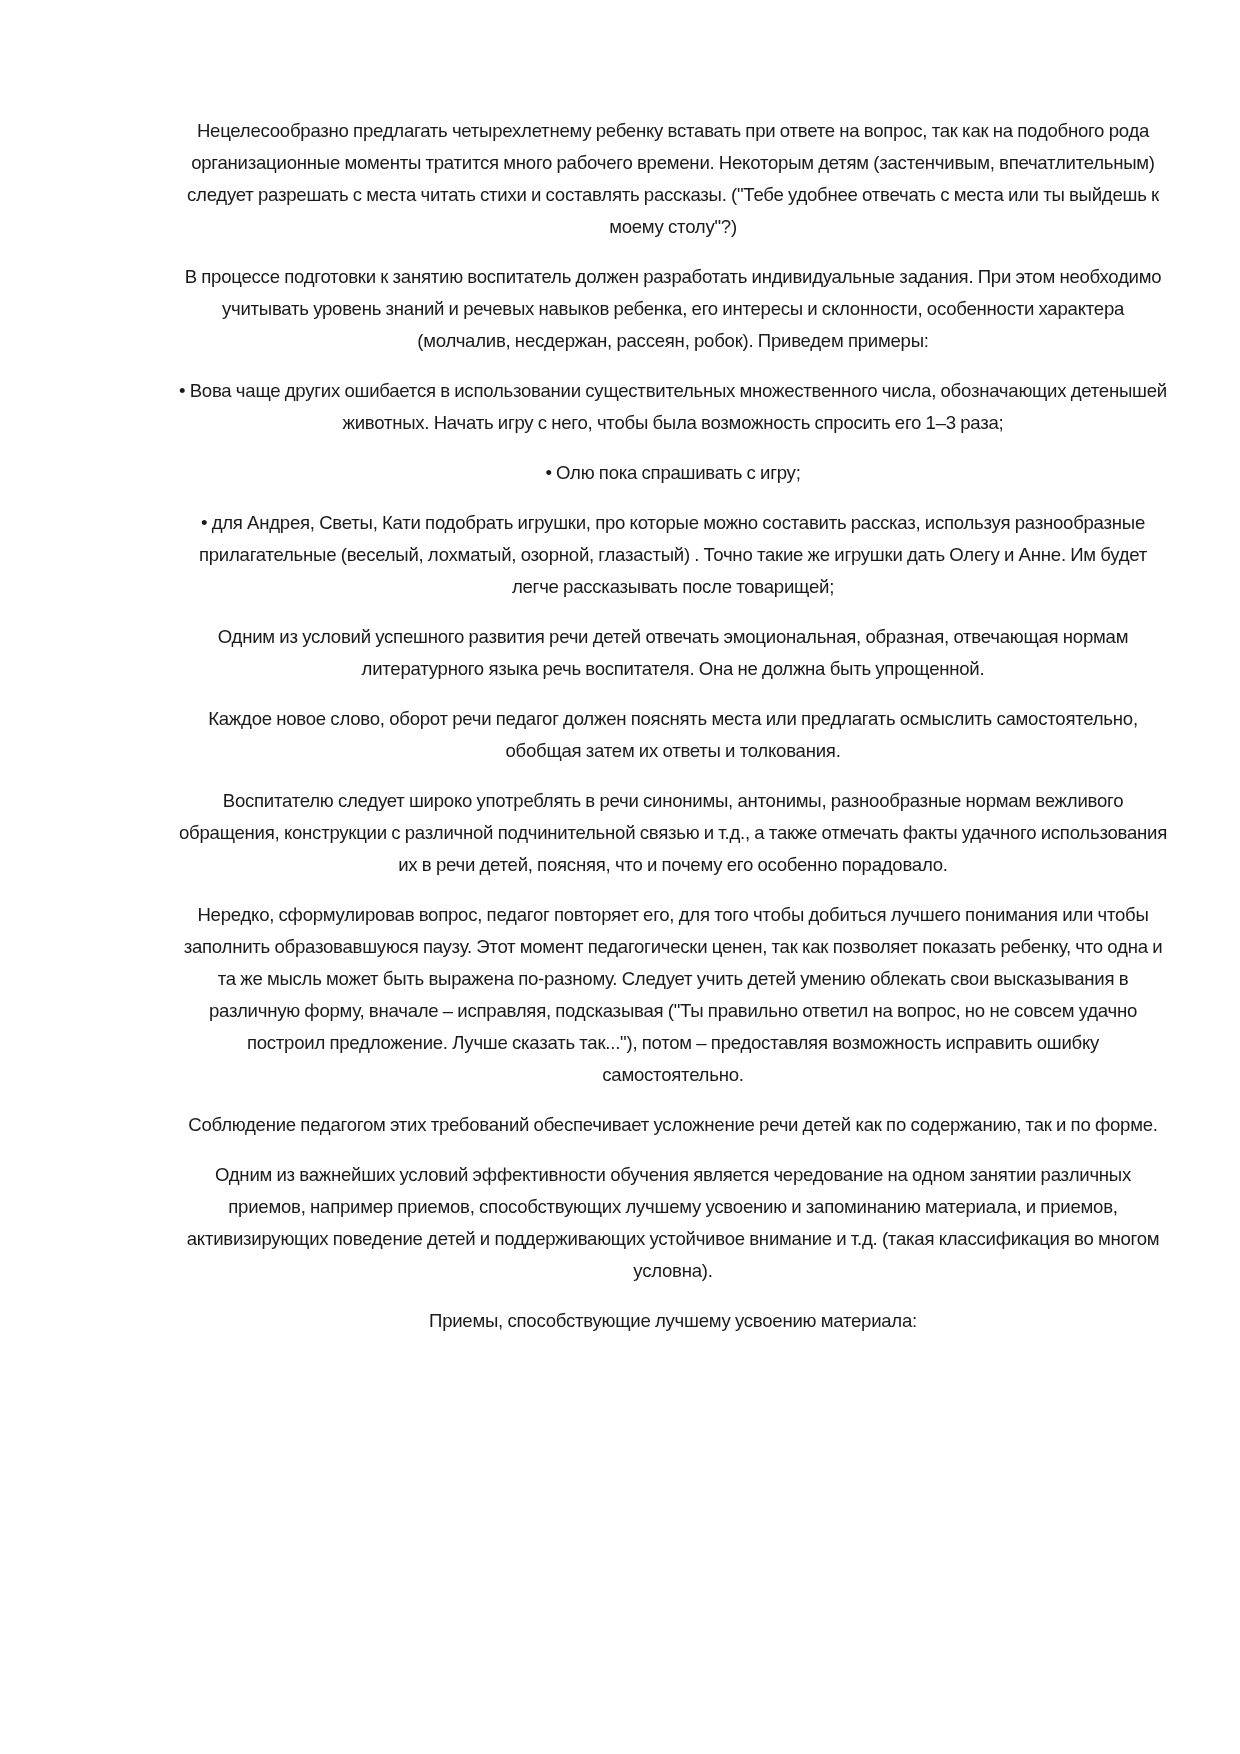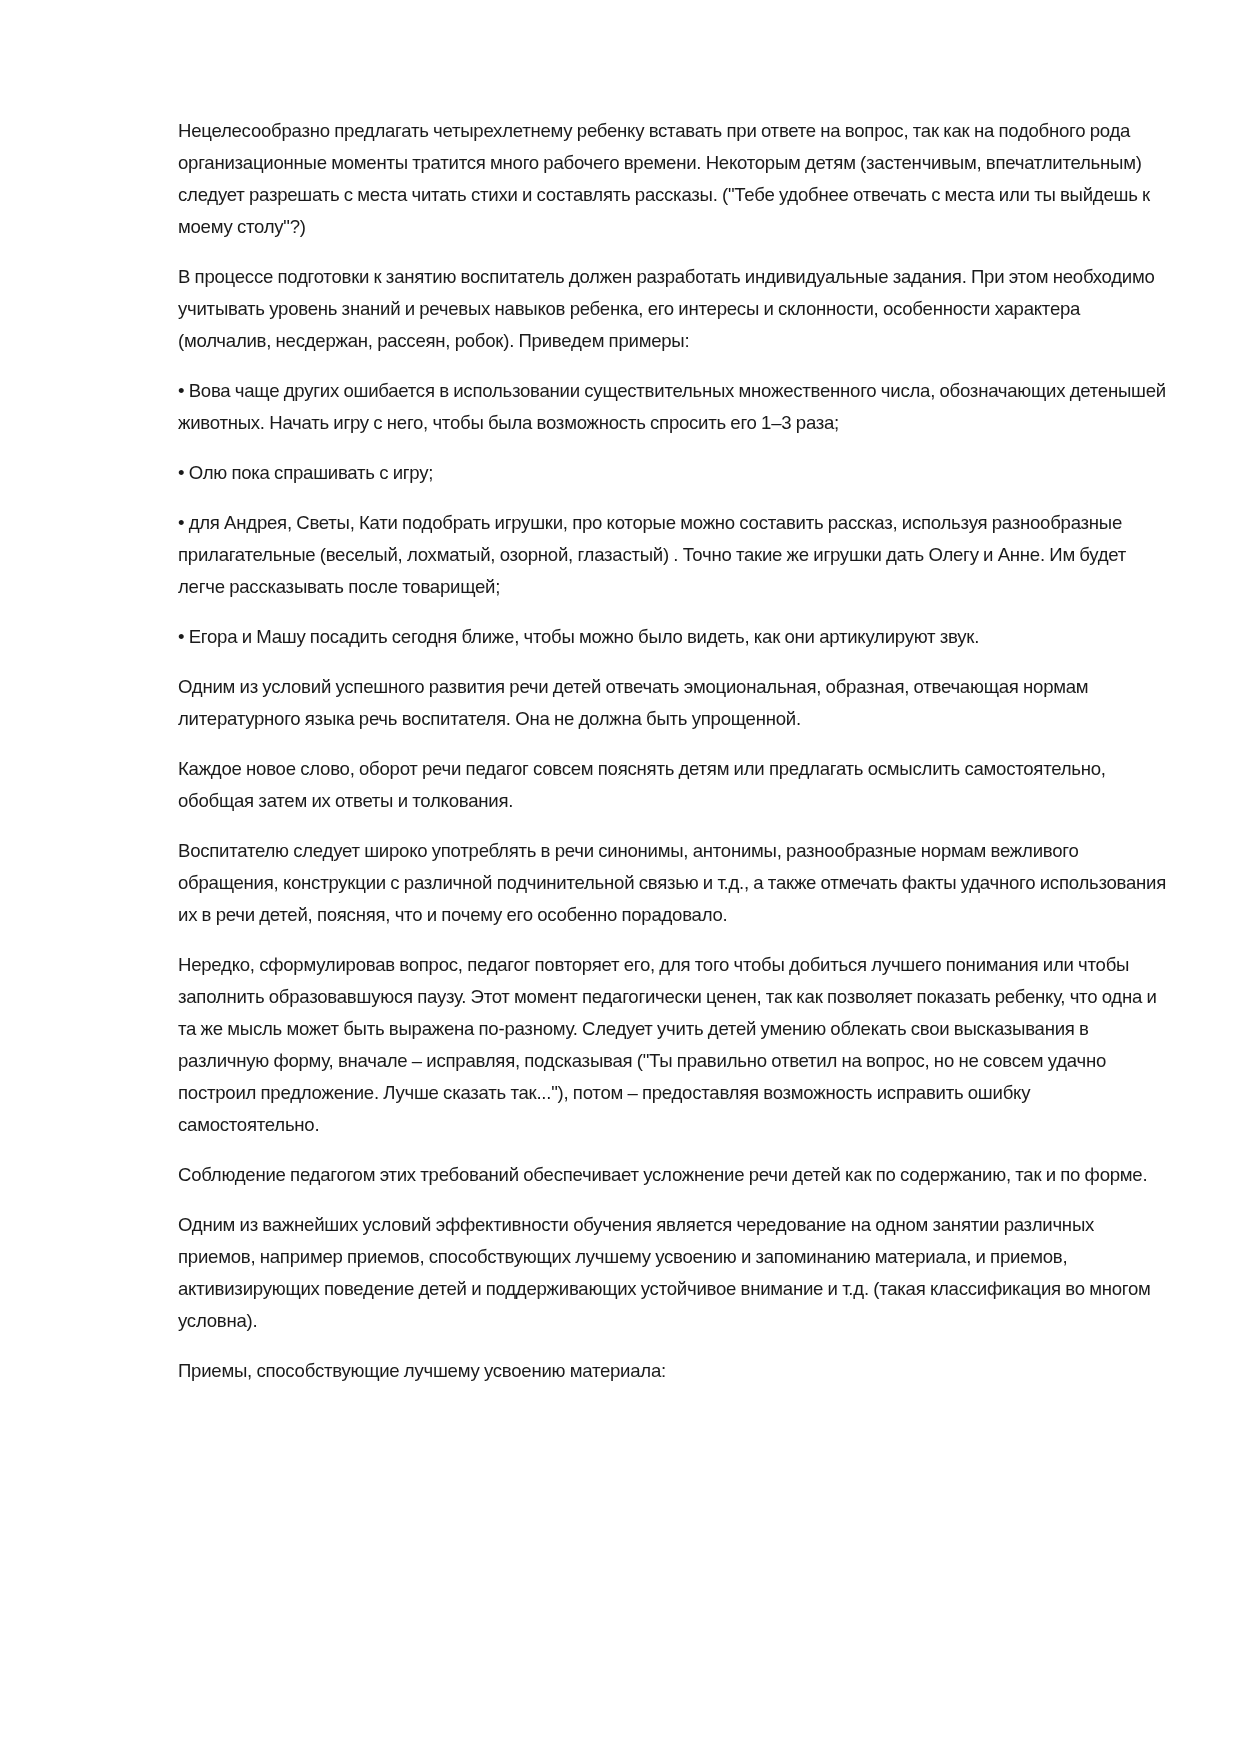--- a/index.html
+++ b/index.html
@@ -13,20 +13,21 @@
       position: relative;
       overflow: hidden;
       font-family: "Liberation Sans", "DejaVu Sans", sans-serif;
       color: #1a1a1a;
     }
     .page {
       position: absolute;
       left: 178px;
       top: 115px;
       width: 990px;
+      text-align: center;
     }
     .para {
       font-size: 18.6px;
       line-height: 32px;
       margin: 0 0 18px 0;
       letter-spacing: -0.25px;
       word-spacing: -0.5px;
     }
     .para .it {
     }
@@ -38,24 +39,23 @@
 <body>
 
 <div class="page">
 
   <p class="para">Нецелесообразно предлагать четырехлетнему ребенку вставать при ответе на вопрос, так как на подобного рода организационные моменты тратится много рабочего времени. Некоторым детям (застенчивым, впечатлительным) следует разрешать с места читать стихи и составлять рассказы. ("Тебе удобнее отвечать с места или ты выйдешь к моему столу"?)</p>
   <p class="para">В процессе подготовки к занятию воспитатель должен разработать индивидуальные задания. При этом необходимо учитывать уровень знаний и речевых навыков ребенка, его интересы и склонности, особенности характера (молчалив, несдержан, рассеян, робок). Приведем примеры:</p>
 
   <p class="para">• Вова чаще других ошибается в использовании существительных множественного числа, обозначающих детенышей животных. Начать игру с него, чтобы была возможность спросить его 1–3 раза;</p>
   <p class="para">• Олю пока спрашивать с игру;</p>
   <p class="para"><span>• для Андрея, Светы, Кати подобрать игрушки, про которые можно составить рассказ, используя разнообразные прилагательные </span><span class="it">(веселый, лохматый, озорной, глазастый)</span><span> . Точно такие же игрушки дать Олегу и Анне. Им будет легче рассказывать после товарищей;</span></p>
-  <p class="para">• Егора и Машу посадить сегодня ближе, чтобы можно было видеть, как они артикулируют звук.</p>
 
   <p class="para">Одним из условий успешного развития речи детей отвечать эмоциональная, образная, отвечающая нормам литературного языка речь воспитателя. Она не должна быть упрощенной.</p>
-  <p class="para">Каждое новое слово, оборот речи педагог совсем пояснять детям или предлагать осмыслить самостоятельно, обобщая затем их ответы и толкования.</p>
+  <p class="para">Каждое новое слово, оборот речи педагог должен пояснять места или предлагать осмыслить самостоятельно, обобщая затем их ответы и толкования.</p>
   <p class="para">Воспитателю следует широко употреблять в речи синонимы, антонимы, разнообразные нормам вежливого обращения, конструкции с различной подчинительной связью и т.д., а также отмечать факты удачного использования их в речи детей, поясняя, что и почему его особенно порадовало.</p>
   <p class="para">Нередко, сформулировав вопрос, педагог повторяет его, для того чтобы добиться лучшего понимания или чтобы заполнить образовавшуюся паузу. Этот момент педагогически ценен, так как позволяет показать ребенку, что одна и та же мысль может быть выражена по-разному. Следует учить детей умению облекать свои высказывания в различную форму, вначале – исправляя, подсказывая ("Ты правильно ответил на вопрос, но не совсем удачно построил предложение. Лучше сказать так..."), потом – предоставляя возможность исправить ошибку самостоятельно.</p>
   <p class="para">Соблюдение педагогом этих требований обеспечивает усложнение речи детей как по содержанию, так и по форме.</p>
   <p class="para">Одним из важнейших условий эффективности обучения является чередование на одном занятии различных приемов, например приемов, способствующих лучшему усвоению и запоминанию материала, и приемов, активизирующих поведение детей и поддерживающих устойчивое внимание и т.д. (такая классификация во многом условна).</p>
 
   <p class="para bold">Приемы, способствующие лучшему усвоению материала:</p>
 
 </div>
 
 </body></html>

